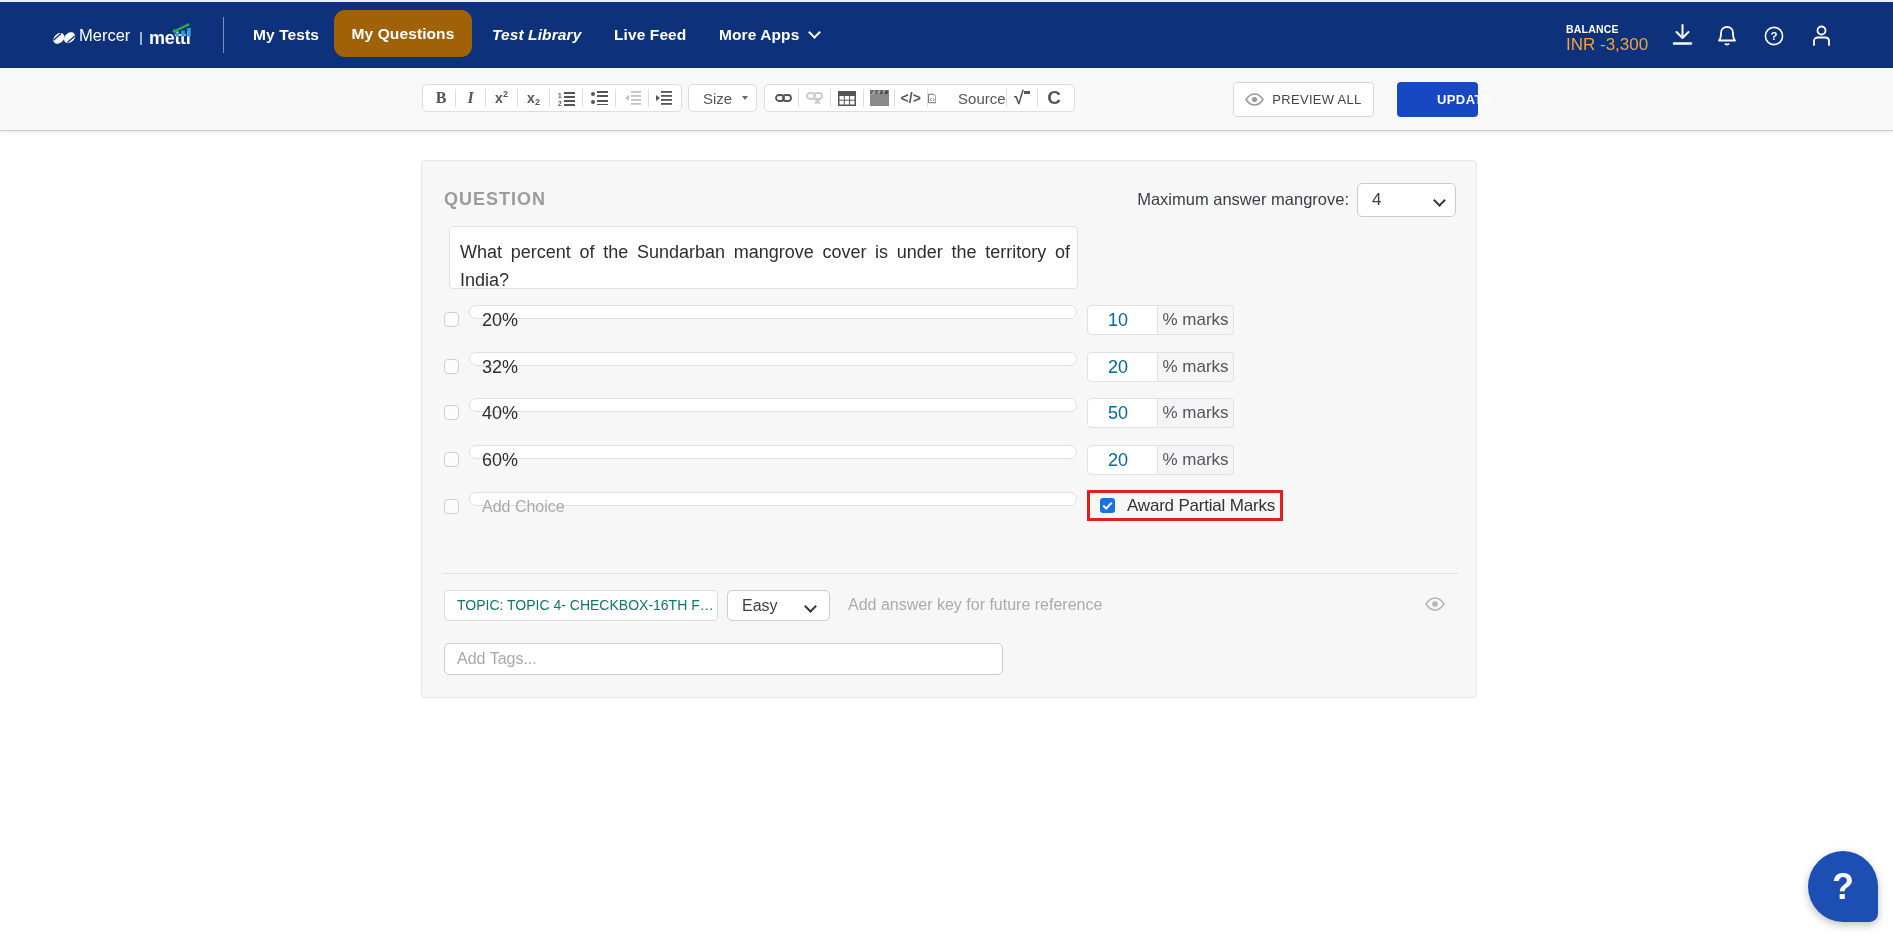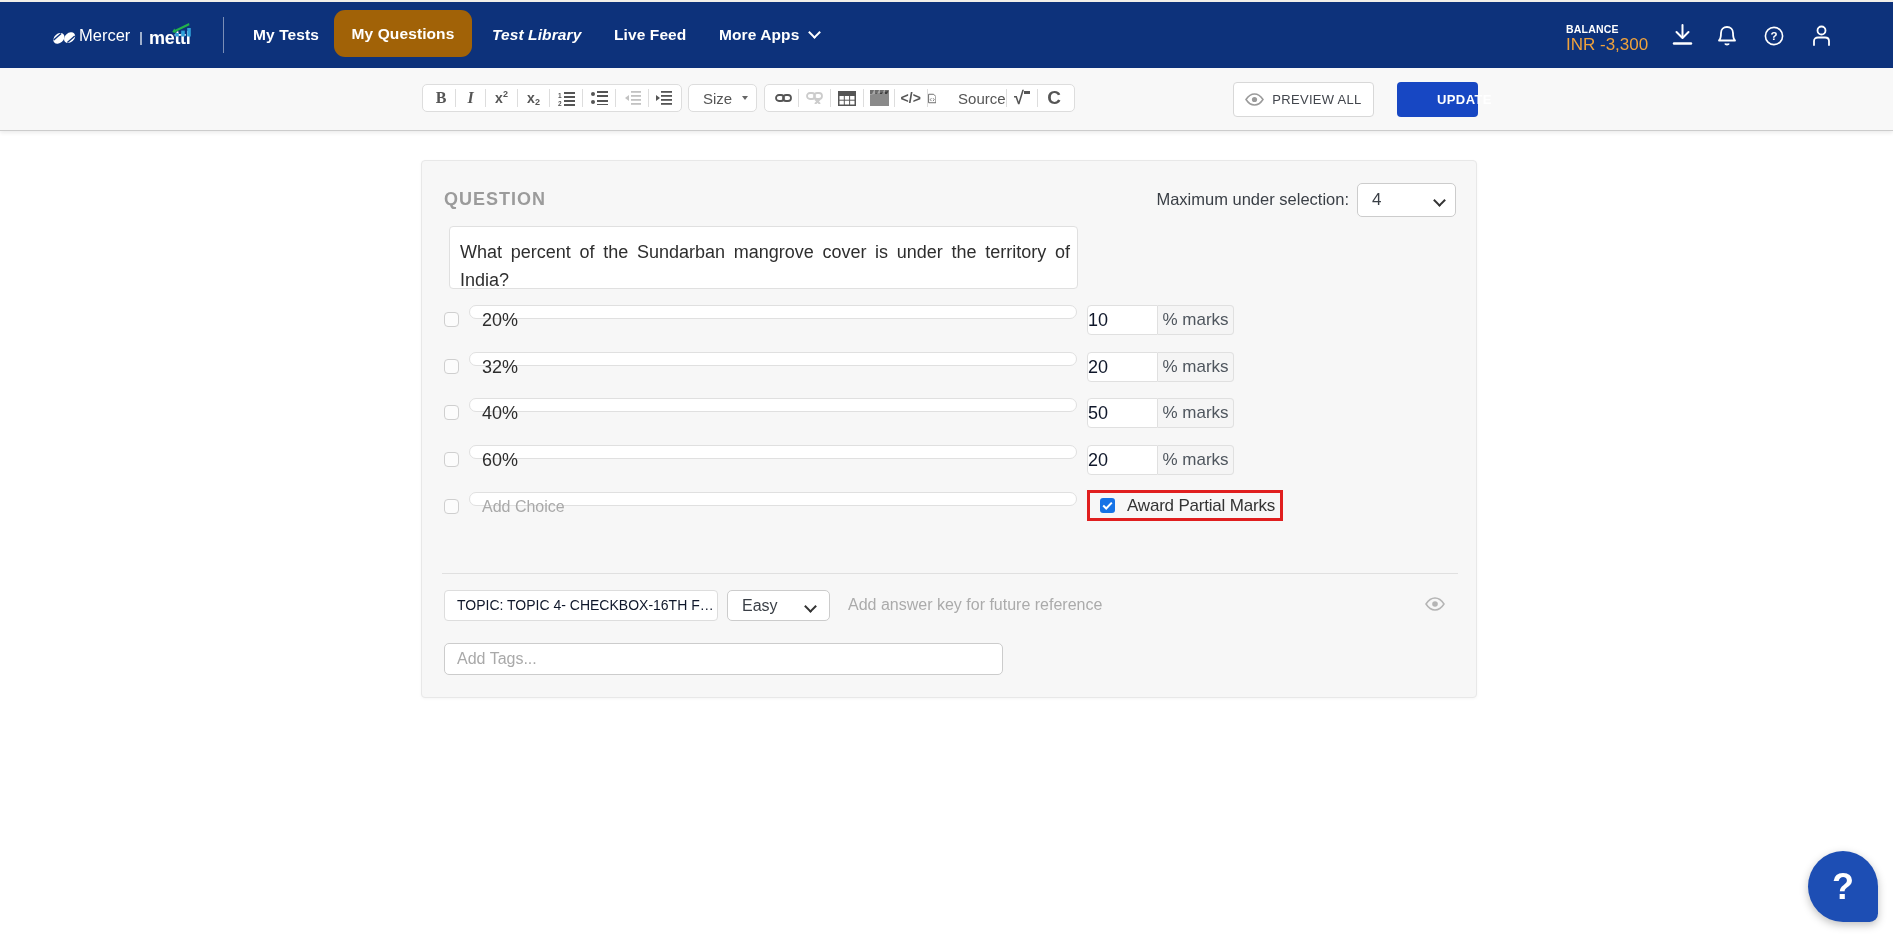--- a/index.html
+++ b/index.html
@@ -21,27 +21,27 @@
 #updatebtn { position:absolute; left:1397px; top:14px; width:81px; height:35px; background:#1747c3; border-radius:4px; color:#fff; font-size:13px; font-weight:bold; letter-spacing:0.4px; text-align:center; line-height:35px;padding-left:40px; }
 
 #card { position:absolute; left:421px; top:160px; width:1056px; height:538px; background:#f7f7f7; border:1px solid #e8e8e8; border-radius:4px; box-shadow:0 1px 3px rgba(0,0,0,0.04); }
 #qlabel { position:absolute; left:22px; top:28px; font-size:18px; font-weight:bold; color:#9b9b9b; letter-spacing:1px; }
 #maxlabel { position:absolute; right:127px; top:29px; font-size:16.5px; color:#3a3f46; }
 #maxsel { position:absolute; left:935px; top:22px; width:99px; height:34px; background:#fff; border:1px solid #ccc; border-radius:5px; font-size:17px; color:#3a3f46; line-height:32px; padding-left:14px; }
 #qbox { position:absolute; left:27px; top:65px; width:629px; height:63px; background:#fff; border:1px solid #e0e0e0; border-radius:4px; padding:12px 7px 8px 10px; font-size:18px; line-height:27.5px; color:#2e2e2e; text-align:justify; }
 .rowcb { position:absolute; left:22px; width:15px; height:15px; background:#fcfcfc; border:1px solid #cfcfcf; border-radius:4px; }
 .choice { position:absolute; left:47px; width:608px; height:14px; background:#fff; border:1px solid #e0e0e0; border-radius:12px; font-size:18px; color:#2e2e2e; line-height:28px; padding-left:12px; }
 .choice.ph { color:#a9a9a9; font-size:16px; }
-.numin { position:absolute; left:665px; width:71px; height:30px; background:#fff; border:1px solid #e0e0e0; border-radius:4px 0 0 4px; font-size:18px; color:#0f172a; line-height:28px; text-align:left; padding-right:9px; }
+.numin { position:absolute; left:665px; width:71px; height:30px; background:#fff; border:1px solid #e0e0e0; border-radius:4px 0 0 4px; font-size:18px; color:#0369a1; line-height:28px; text-align:center; padding-right:9px; }
 .pmarks { position:absolute; left:736px; width:76px; height:30px; background:#f5f5f5; border:1px solid #e0e0e0; border-left:none; border-radius:0 4px 4px 0; font-size:17px; color:#4f565e; line-height:28px; text-align:center; }
 #apm { position:absolute; left:665px; top:329px; width:196px; height:31px; border:3px solid #e01f1f; display:flex; align-items:center; }
 #apmcb { width:15px; height:15px; margin-left:10px; background:#1673e6; border-radius:3px; position:relative; }
 #apm span { margin-left:12px; font-size:17px; letter-spacing:-0.2px; color:#333; }
 #divider { position:absolute; left:20px; top:412px; width:1016px; height:1px; background:#e0e0e0; }
-#topicbtn { position:absolute; left:22px; top:429px; width:274px; height:31px; background:#fff; border:1px solid #ddd; border-radius:4px; font-size:14px; color:#0f172a; line-height:29px; padding-left:12px; white-space:nowrap; overflow:hidden; }
+#topicbtn { position:absolute; left:22px; top:429px; width:274px; height:31px; background:#fff; border:1px solid #ddd; border-radius:4px; font-size:14px; color:#0f766e; line-height:29px; padding-left:12px; white-space:nowrap; overflow:hidden; }
 #easysel { position:absolute; left:305px; top:429px; width:103px; height:31px; background:#fff; border:1px solid #ccc; border-radius:5px; font-size:16px; color:#3a3f46; line-height:29px; padding-left:14px; }
 #anskey { position:absolute; left:426px; top:435px; font-size:16px; color:#ababab; }
 #tags { position:absolute; left:22px; top:482px; width:559px; height:32px; background:#fff; border:1px solid #ccc; border-radius:5px; font-size:16px; color:#a9a9a9; line-height:30px; padding-left:12px; }
 
 #help { position:absolute; left:1808px; top:851px; width:70px; height:71px; background:#1d4eb4; border-radius:50% 50% 12% 50%; box-shadow:0 3px 8px rgba(0,0,0,0.25); color:#fff; font-size:36px; font-weight:bold; text-align:center; line-height:71px; }
 .chev { display:inline-block; width:9px; height:9px; border-right:2px solid currentColor; border-bottom:2px solid currentColor; transform:rotate(45deg); }
 </style>
 </head>
 <body>
 <div id="topstrip"></div>
@@ -218,21 +218,21 @@
         <path d="M1 6.5 C4 2 7 1 9.5 1 C12 1 15 2 18 6.5 C15 11 12 12 9.5 12 C7 12 4 11 1 6.5 Z"></path>
         <circle cx="9.5" cy="6.5" r="2.6" fill="#9a9a9a" stroke="none"></circle>
       </svg>
     <span>PREVIEW ALL</span>
   </div>
   <div id="updatebtn">UPDATE</div>
 </div>
 
 <div id="card">
   <div id="qlabel">QUESTION</div>
-  <div id="maxlabel">Maximum under selection:</div>
+  <div id="maxlabel">Maximum answer mangrove:</div>
   <div id="maxsel">4
     <span class="chev" style="position:absolute; right:11px; top:12px; color:#333;"></span>
   </div>
   <div id="qbox">What percent of the Sundarban mangrove cover is under the territory of India?</div>
 
   <div class="rowcb" style="top:151px;"></div>
   <div class="choice" style="top:144px;">20%</div>
   <div class="numin" style="top:144px;">10</div>
   <div class="pmarks" style="top:144px;">% marks</div>
 

